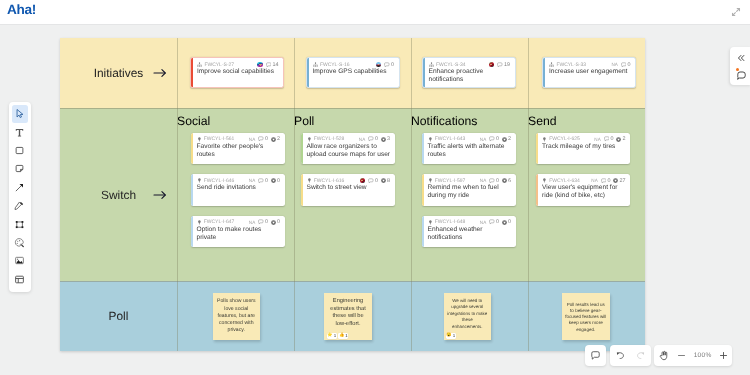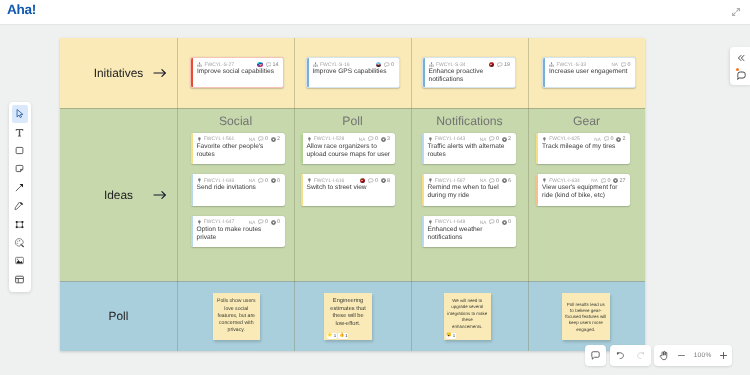--- a/index.html
+++ b/index.html
@@ -22,21 +22,21 @@
   #row-ideas{top:70px;height:173px;background:#c6d8ac;}
   #row-notes{top:243px;height:70px;background:#a9cfdc;}
   .hsep{position:absolute;left:0;width:585px;height:1px;background:rgba(130,128,96,.45);}
   .vsep{position:absolute;top:0;width:1px;height:313px;background:rgba(130,128,96,.38);}
 
   .rowhead{position:absolute;left:0;width:117px;}
   .rowhead .lbl{position:absolute;left:0;width:117px;top:50%;transform:translateY(-50%);text-align:center;
                 font-size:11.9px;color:#232323;}
   .rowarrow{position:absolute;right:10.4px;top:50%;transform:translateY(-50%);line-height:0;}
 
-  .colhead{position:absolute;top:72.5px;height:21px;line-height:21px;text-align:center;font-size:12.2px;color:#737373;}
+  .colhead{position:absolute;top:72.5px;height:21px;line-height:21px;font-size:12.2px;color:#000000;}
 
   
   .card{position:absolute;background:#fff;border-radius:2.5px;overflow:hidden;
         box-shadow:0 .5px 1.4px rgba(0,0,0,.20);}
   .card .bar{position:absolute;left:0;top:0;bottom:0;width:2px;}
   .card .meta{position:absolute;left:6px;top:3.2px;right:4.5px;height:7px;display:flex;align-items:center;white-space:nowrap;}
   .card .meta svg{display:block;}
   .card .meta > span, .card .right > span{display:flex;align-items:center;}
   .card .ref{font-size:5px;color:#a0a0a0;margin-left:2.4px;}
   .card .right{margin-left:auto;display:flex;align-items:center;}
@@ -110,33 +110,33 @@
     <div class="vsep" style="left:468px"></div>
     <div id="grid-content">
         <div class="rowhead" style="top: 0px; height: 70px;">
           <span class="lbl">Initiatives</span>
           <span class="rowarrow"><svg width="14" height="9" viewBox="0 0 15 10" fill="none" stroke="#14152a" stroke-width="1.2" stroke-linecap="round" stroke-linejoin="round">
               <path d="M.8 5 H13.2"></path>
               <path d="M9.6 1.3 L13.4 5 L9.6 8.7"></path>
             </svg></span>
         </div>
         <div class="rowhead" style="top: 70px; height: 173px;">
-          <span class="lbl">Ideas</span>
+          <span class="lbl">Switch</span>
           <span class="rowarrow"><svg width="14" height="9" viewBox="0 0 15 10" fill="none" stroke="#14152a" stroke-width="1.2" stroke-linecap="round" stroke-linejoin="round">
               <path d="M.8 5 H13.2"></path>
               <path d="M9.6 1.3 L13.4 5 L9.6 8.7"></path>
             </svg></span>
         </div>
         <div class="rowhead" style="top: 243px; height: 70px;">
           <span class="lbl">Poll</span>
         </div>
         <div class="colhead" style="left: 117px; width: 117px;">Social</div>
         <div class="colhead" style="left: 234px; width: 117px;">Poll</div>
         <div class="colhead" style="left: 351px; width: 117px;">Notifications</div>
-        <div class="colhead" style="left: 468px; width: 117px;">Gear</div>
+        <div class="colhead" style="left: 468px; width: 117px;">Send</div>
         <div class="card icard" style="left: 130px; top: 19px; width: 94px; height: 31px; border: 0.6px solid rgb(246, 195, 186);">
           <div class="bar" style="background:#ea4b35"></div>
           <div class="meta">
             <span>
               <svg width="5" height="5" viewBox="0 0 16 16" fill="#8d8d8d">
                 <rect x="6.2" y="1" width="3.6" height="5.2" rx=".9"></rect>
                 <rect x="0.8" y="10" width="3.9" height="5" rx="1.3"></rect>
                 <rect x="6.05" y="10" width="3.9" height="5" rx="1.3"></rect>
                 <rect x="11.3" y="10" width="3.9" height="5" rx="1.3"></rect>
                 <path d="M7.35 6.2 h1.3 V8.3 h-1.3z"></path>

